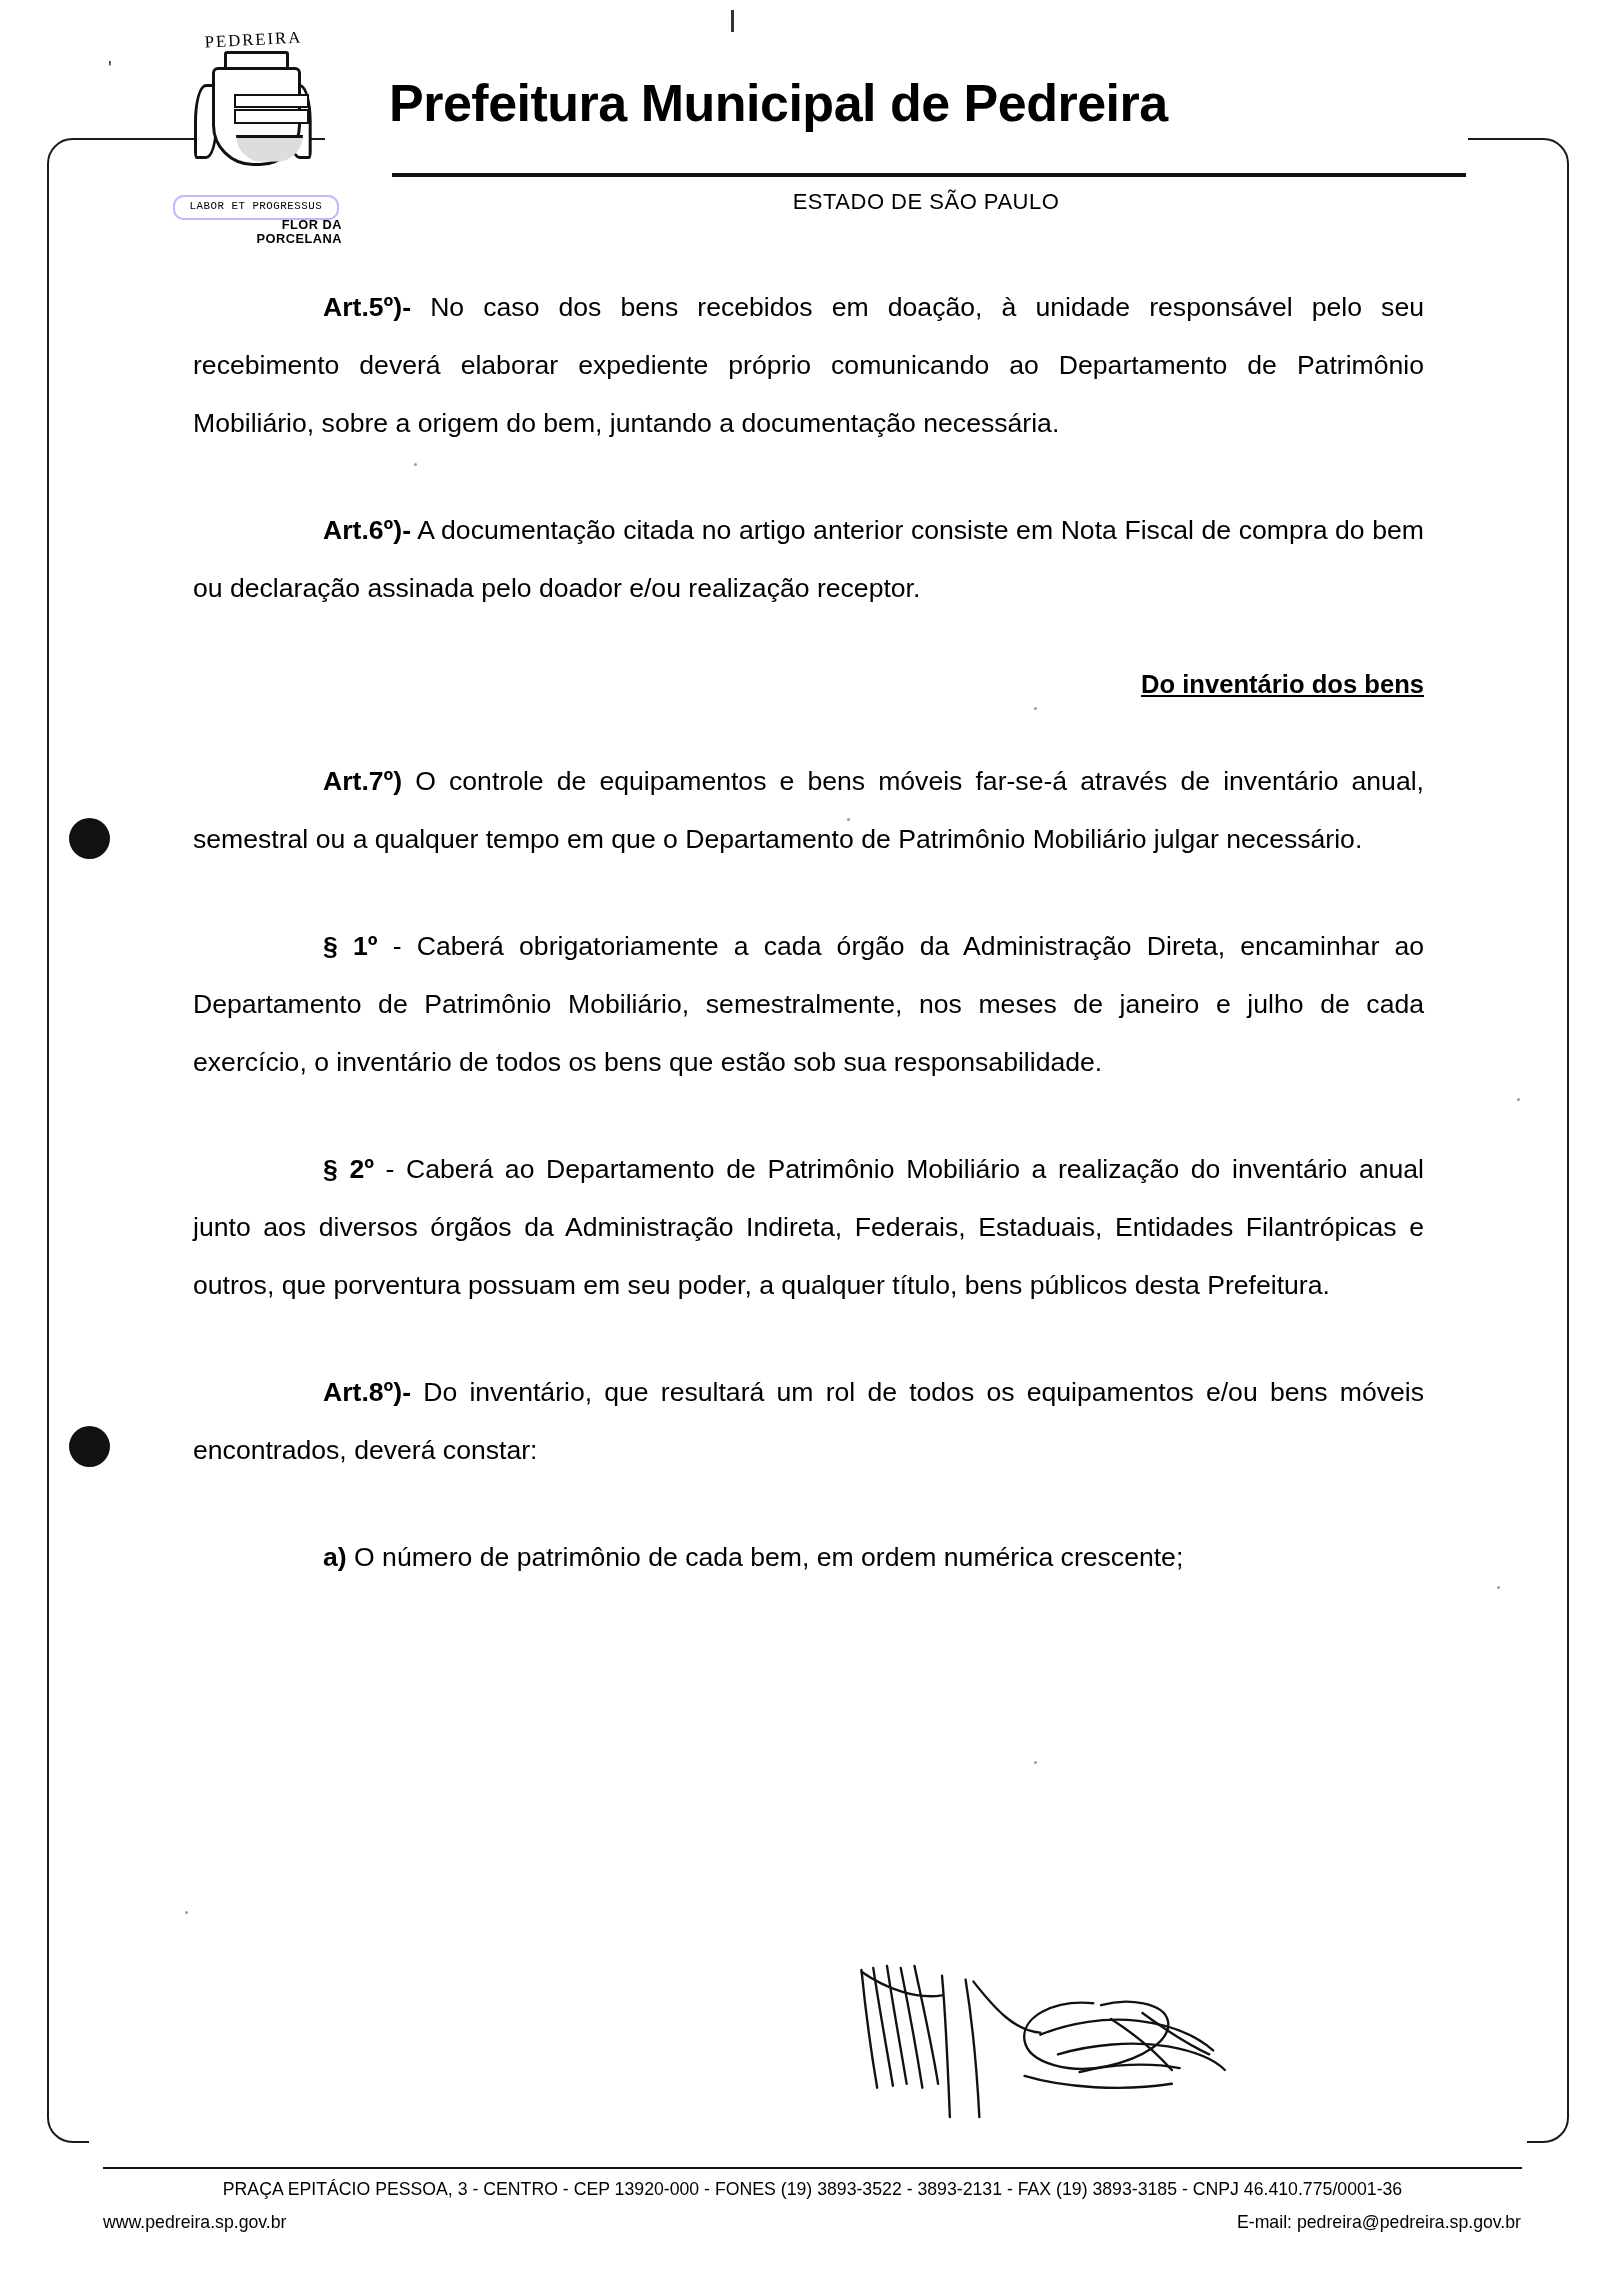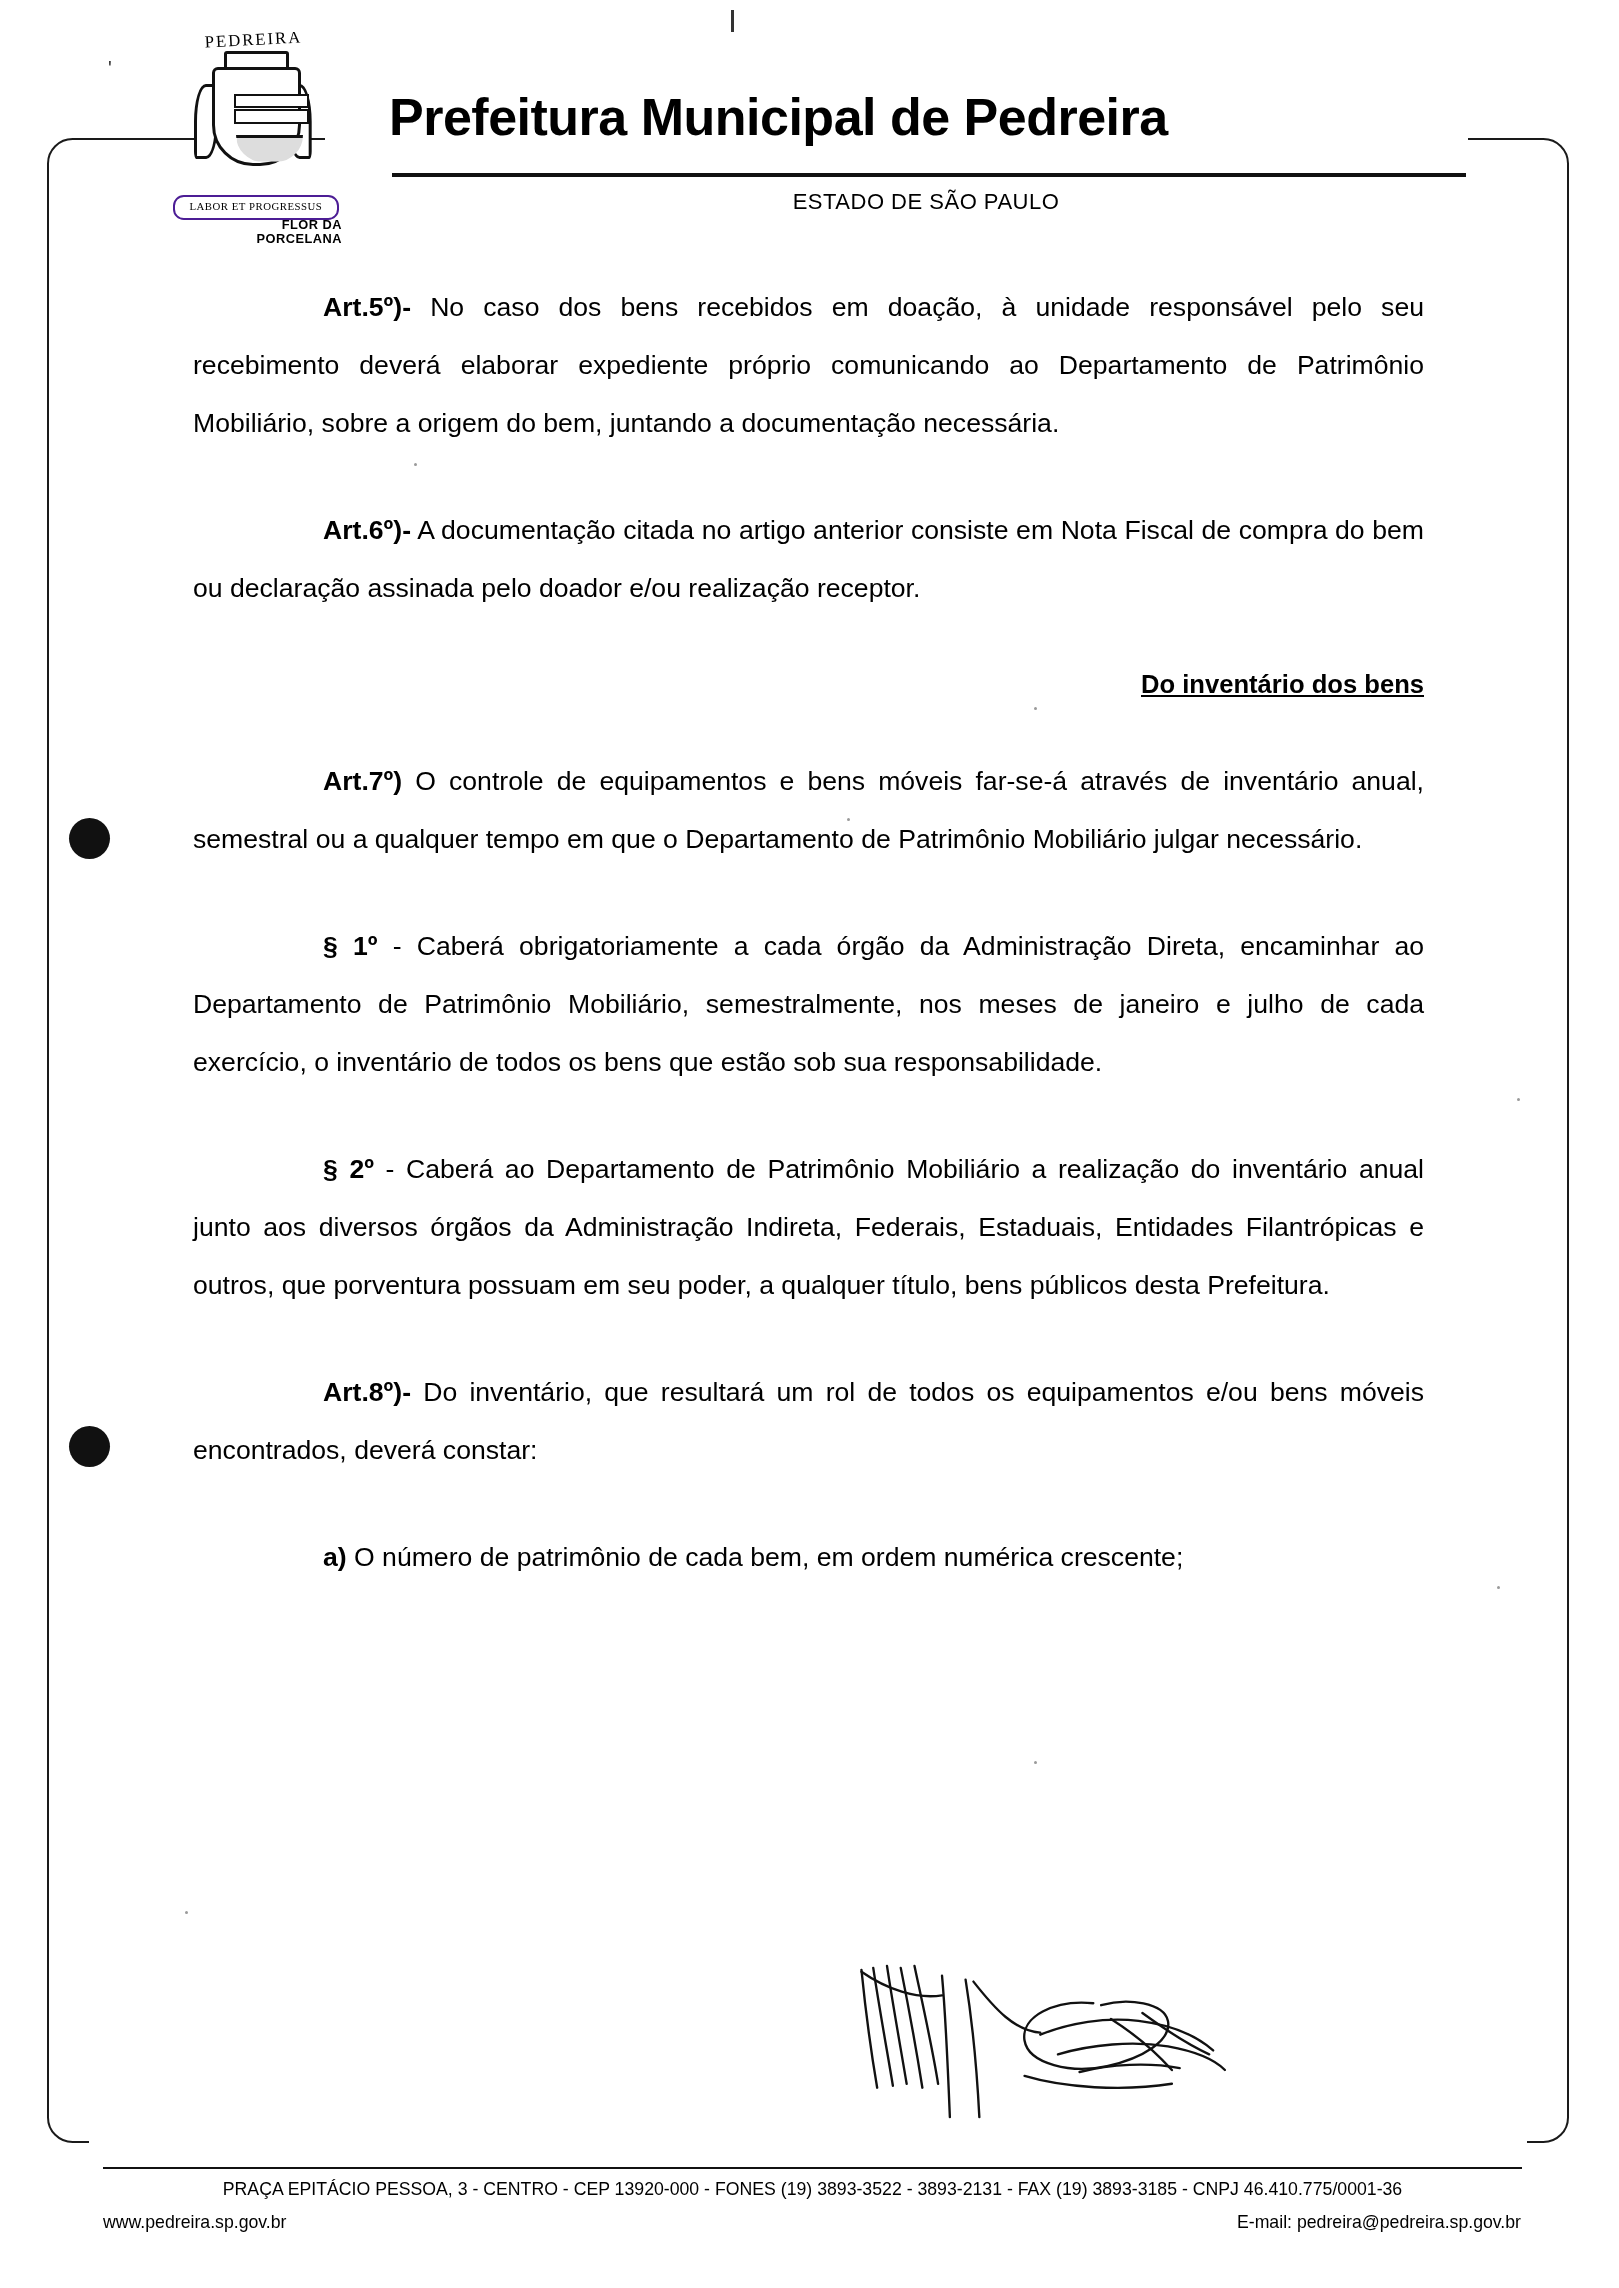--- a/index.html
+++ b/index.html
@@ -142,46 +142,46 @@
     background: #fff;
   }
   .crest-shield .leaf-l { left: -3.9px; }
   .crest-shield .leaf-r { right: -3.9px; transform: scaleX(-1); }
   .crest-ribbon {
     position: absolute;
     left: 7.9px;
     top: 165px;
     width: 162px;
     height: 21.7px;
-    border: 2px solid #4c1d95;
+    border: 2px solid #c4b5fd;
     border-radius: 10.8px;
     text-align: center;
     font-size: 10.8px;
     line-height: 19.7px;
-    font-family: Liberation Serif, serif;
+    font-family: Liberation Mono, monospace;
     letter-spacing: 0.5px;
     overflow: hidden;
     white-space: nowrap;
   }
   .crest-sub {
     position: absolute;
     left: 0;
     top: 188px;
     width: 177px;
     text-align: right;
     font-size: 12.8px;
     font-weight: bold;
     line-height: 14.8px;
     letter-spacing: 0.5px;
   }
 
   .title {
     position: absolute;
     left: 389px;
-    top: 87px;
+    top: 73px;
     width: 1093px;
     font-size: 52px;
     font-weight: bold;
     letter-spacing: -0.5px;
     white-space: nowrap;
   }
   .title-rule {
     position: absolute;
     left: 392px;
     top: 173px;

